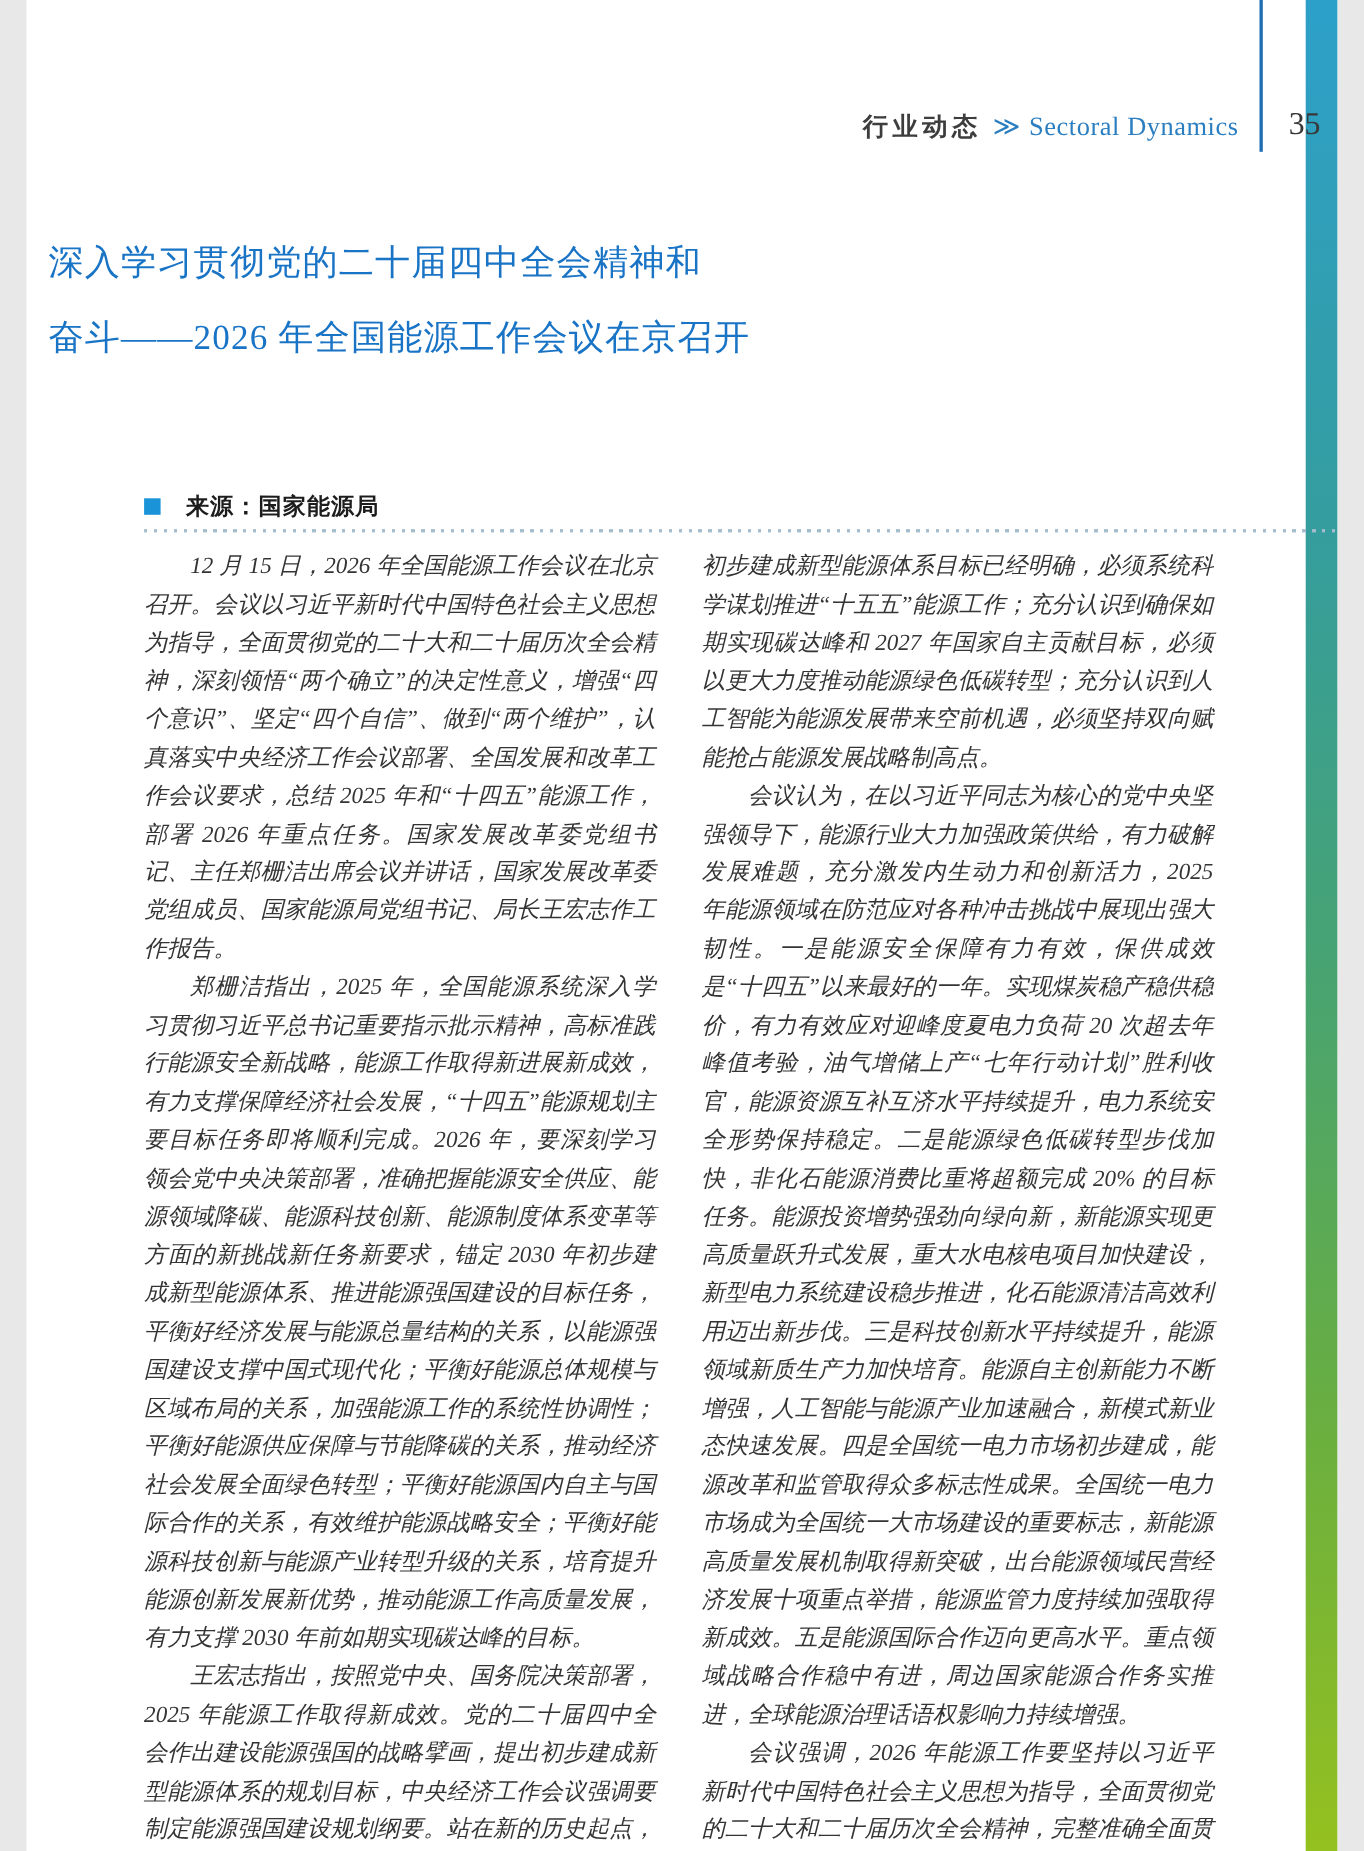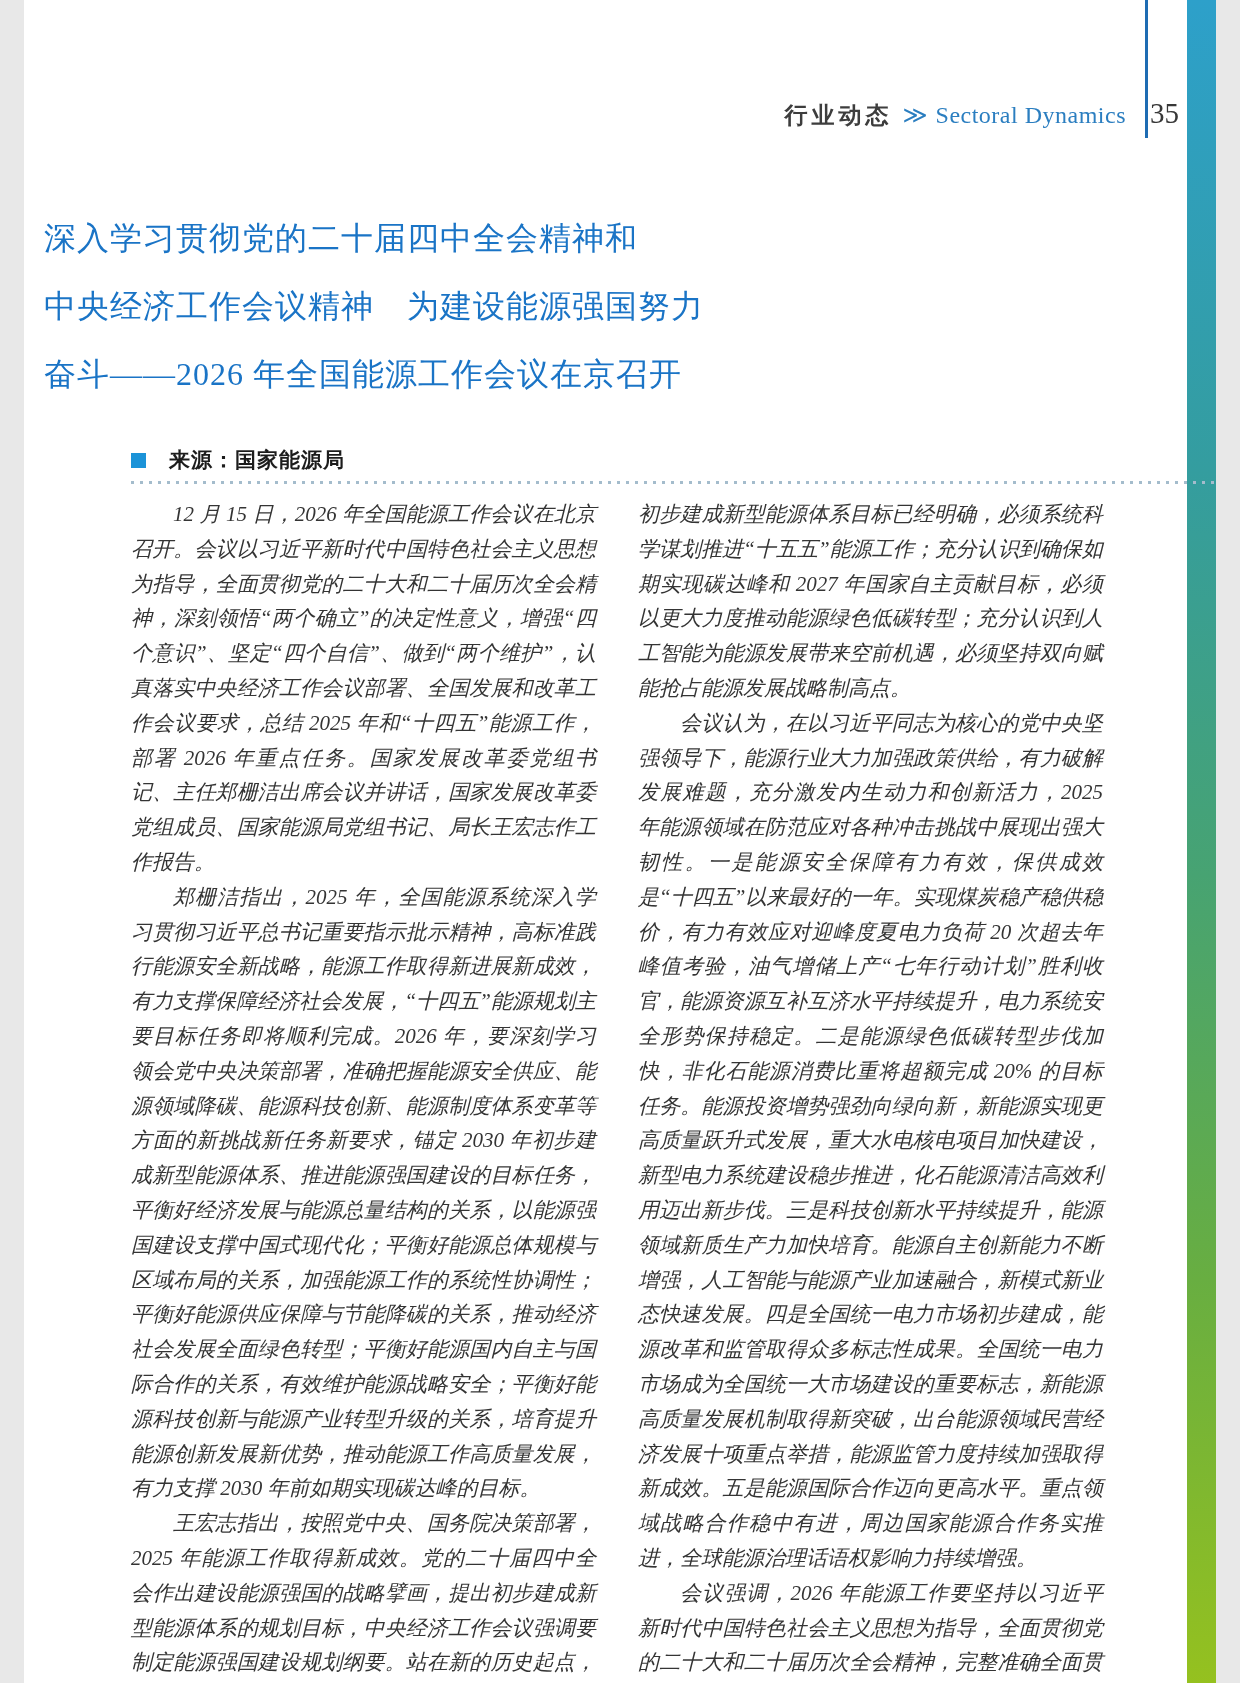--- a/index.html
+++ b/index.html
@@ -22,21 +22,21 @@
     position:absolute; top:100px; left:0; width:1102px; text-align:right;
     white-space:nowrap;
   }
   .section-cn {
     font-family:"Liberation Sans","DejaVu Sans",sans-serif;
     font-size:23px; font-weight:700; color:#3d3d3d; letter-spacing:4px;
   }
   .chevron { font-size:24px; color:#2b7ec0; margin:0 8px 0 10px; }
   .section-en { font-size:24px; color:#2b7ec0; letter-spacing:0.5px; }
   .page-number {
-    position:absolute; top:97px; left:1126px; width:72px; 
+    position:absolute; top:97px; left:1126px; width:72px; text-align:center;
     font-size:29px; color:#383838;
   }
 
   
   .title-block {
     position:absolute; top:204px; left:20px; width:1172px;
     text-align:left; color:#1a74c6; font-weight:400;
     font-size:32px; line-height:68px; letter-spacing:1px;
   }
 
@@ -77,21 +77,20 @@
   <div class="header-rule"></div>
 
   <div class="header-text">
     <span class="section-cn">行业动态</span><span class="chevron">≫</span><span class="section-en">Sectoral Dynamics</span>
   </div>
 
   <div class="page-number">35</div>
 
   <div class="title-block">
     <div>深入学习贯彻党的二十届四中全会精神和</div>
-    <div>中央经济工作会议精神　为建设能源强国努力</div>
     <div>奋斗——2026 年全国能源工作会议在京召开</div>
   </div>
 
   <div class="source-row">
     <span class="source-square"></span>
     <span class="source-label">来源：国家能源局</span>
   </div>
 
   <div class="dotted-rule"></div>
 

